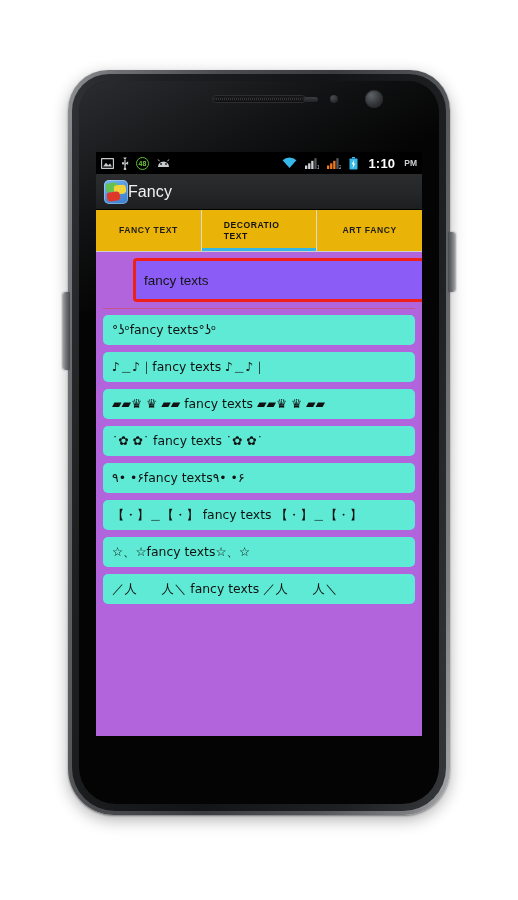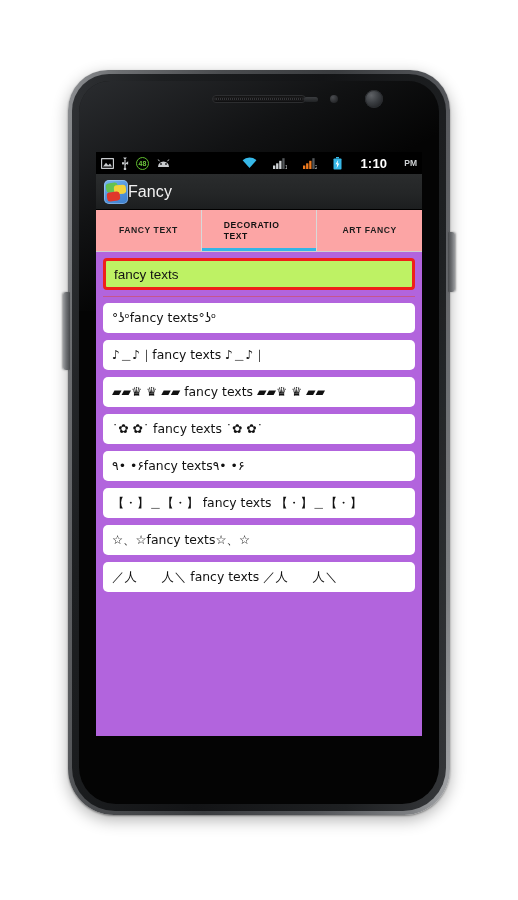--- a/index.html
+++ b/index.html
@@ -98,21 +98,21 @@
 
   
   #status-bar {
     height: 22px; width: 100%;
     background: #000;
     display: flex; align-items: center;
     padding: 0 5px;
     position: relative;
   }
   #status-left { display: flex; align-items: center; gap: 7px; }
-  #status-right { margin-left: auto; display: flex; align-items: center; gap: 16px; }
+  #status-right { margin-left: auto; display: flex; align-items: center; gap: 8px; }
   .sicon { display: block; }
   #status-clock {
     color: #ffffff; font-size: 13px; font-weight: bold;
     letter-spacing: .2px; margin-left: 2px;
   }
   #status-ampm {
     color: #cfd2d4; font-size: 8.5px; font-weight: bold; margin-left: 1px;
   }
   #notif-badge {
     width: 13px; height: 13px; border-radius: 50%;
@@ -140,21 +140,21 @@
   #bubble-green  { width: 12px; height: 9px; background: #63c252; left: 2px;  top: 3px;  transform: rotate(-10deg); }
   #bubble-yellow { width: 12px; height: 9px; background: #f2d33c; left: 10px; top: 5px;  transform: rotate(-6deg); }
   #bubble-red    { width: 13px; height: 9px; background: #e0372b; left: 3px;  top: 12px; transform: rotate(-8deg); }
   #app-title {
     color: #f2f2f2; font-size: 16px; font-weight: normal; letter-spacing: .1px;
   }
 
   
   #tab-bar {
     display: flex; width: 100%; height: 42px;
-    background: #fca5a5;
+    background: #eab308;
     border-bottom: 1px solid #cfcfcf;
   }
   .tab {
     flex: 1 1 0; min-width: 0;
     display: flex; align-items: center; justify-content: center;
     text-align: center;
     font-size: 8.6px; font-weight: bold; letter-spacing: .55px;
     color: #1c1c1c;
     padding: 0 4px;
     position: relative;
@@ -175,37 +175,38 @@
   #app-content {
     width: 100%;
     height: calc(584px - 22px - 36px - 42px);
     background: #b264dd;
     padding: 6px 7px 0 7px;
     overflow: hidden;
     position: relative;
   }
   #input-row { padding: 0 0 4px 0; }
   #search-input {
-    width: 100%; height: 32px;
-    background: #bef264;
+    width: 100%; height: 44px;
+    background: #8b5cf6;
     border: 3px solid #ef2019;
     border-radius: 4px;
     color: #141414; font-size: 13.5px;
     font-family: "Liberation Sans", sans-serif;
     padding: 0 8px;
     outline: none;
+    margin-left: 30px;
   }
   #divider {
     height: 1px; background: #d64b4b; opacity: .55;
     margin: 2px 0 6px 0;
   }
 
   #result-list { display: flex; flex-direction: column; gap: 7px; }
   .result-item {
-    background: #ffffff;
+    background: #5eead4;
     border-radius: 5px;
     color: #111;
     font-size: 12.4px;
     line-height: 1.45;
     padding: 6px 9px;
     min-height: 28px;
     display: flex; align-items: center;
     word-break: break-word;
     font-family: "DejaVu Sans", sans-serif;
   }

